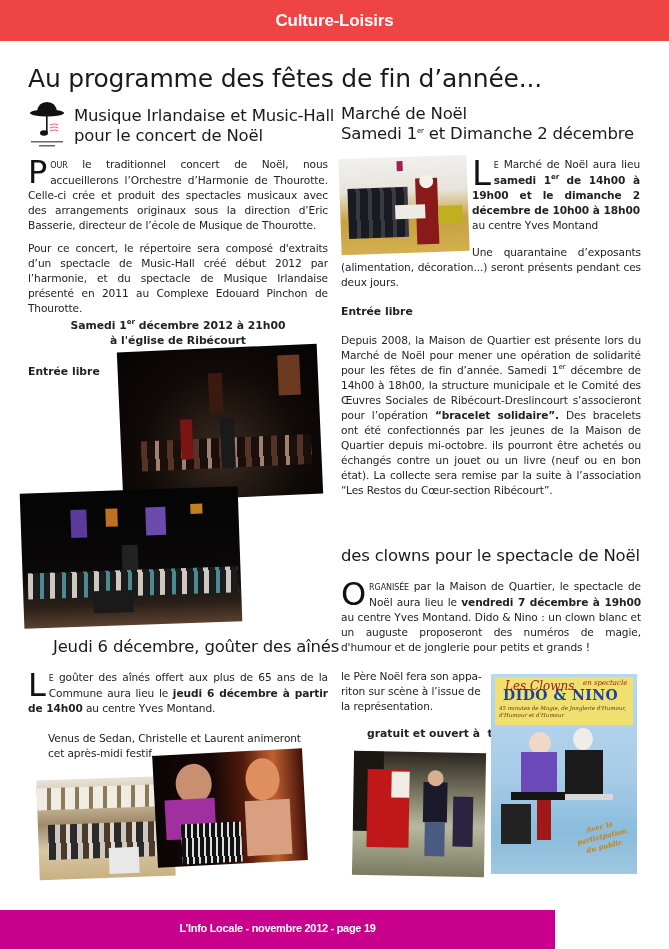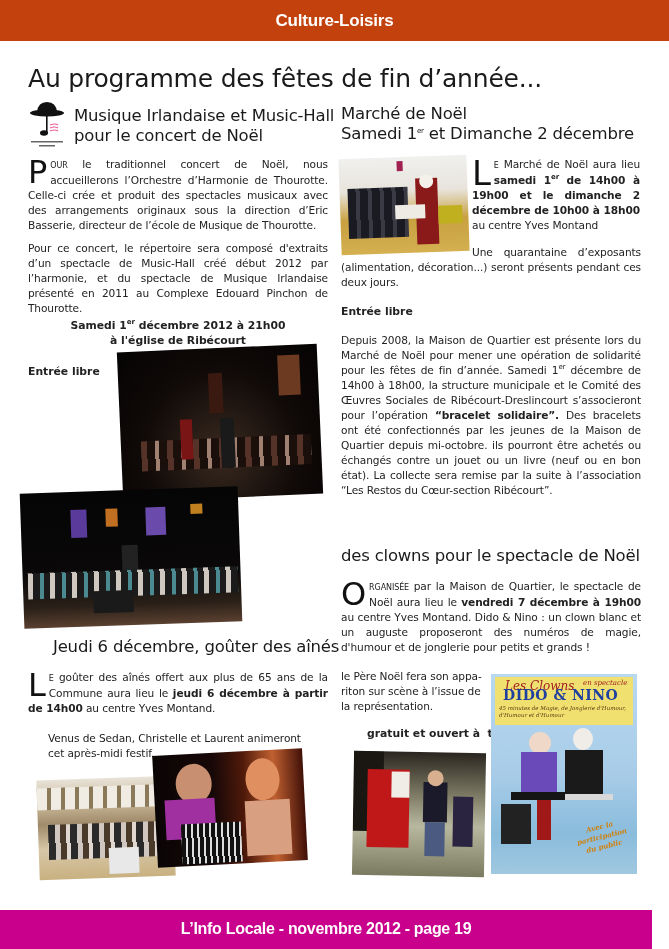--- a/index.html
+++ b/index.html
@@ -1,28 +1,28 @@
 <!DOCTYPE html>
 <html><head>
   <meta charset="utf-8">
   <style>
     * { box-sizing: border-box; margin: 0; padding: 0; }
     html, body { width: 669px; height: 949px; background: #ffffff; overflow: hidden; }
     body { position: relative; font-family: "DejaVu Sans", sans-serif; color: #222; }
 
     .topbar {
       position: absolute; left: 0; top: 0; width: 669px; height: 41px;
-      background: #c2410c; color: #fff; text-align: center;
+      background: #ef4444; color: #fff; text-align: center;
       font-family: "Liberation Sans", sans-serif; font-weight: bold; font-size: 17px;
       line-height: 41px; letter-spacing: -0.2px;
     }
     .bottombar {
-      position: absolute; left: 0; top: 910px; width: 652px; height: 39px;
+      position: absolute; left: 0; top: 910px; width: 555px; height: 39px;
       background: #c8008c; color: #fff; text-align: center;
-      font-family: "Liberation Sans", sans-serif; font-weight: bold; font-size: 16px;
+      font-family: "Liberation Sans", sans-serif; font-weight: bold; font-size: 11px;
       line-height: 37px; letter-spacing: -0.3px;
     }
 
     .page-title {
       position: absolute; left: 28px; top: 64px; font-size: 25px; font-weight: normal;
       color: #1a1a1a; letter-spacing: -0.2px; text-align: right;
     }
 
     h2.sec { font-weight: normal; color: #1a1a1a; font-size: 16.5px; line-height: 20px; letter-spacing: -0.2px; }
 

